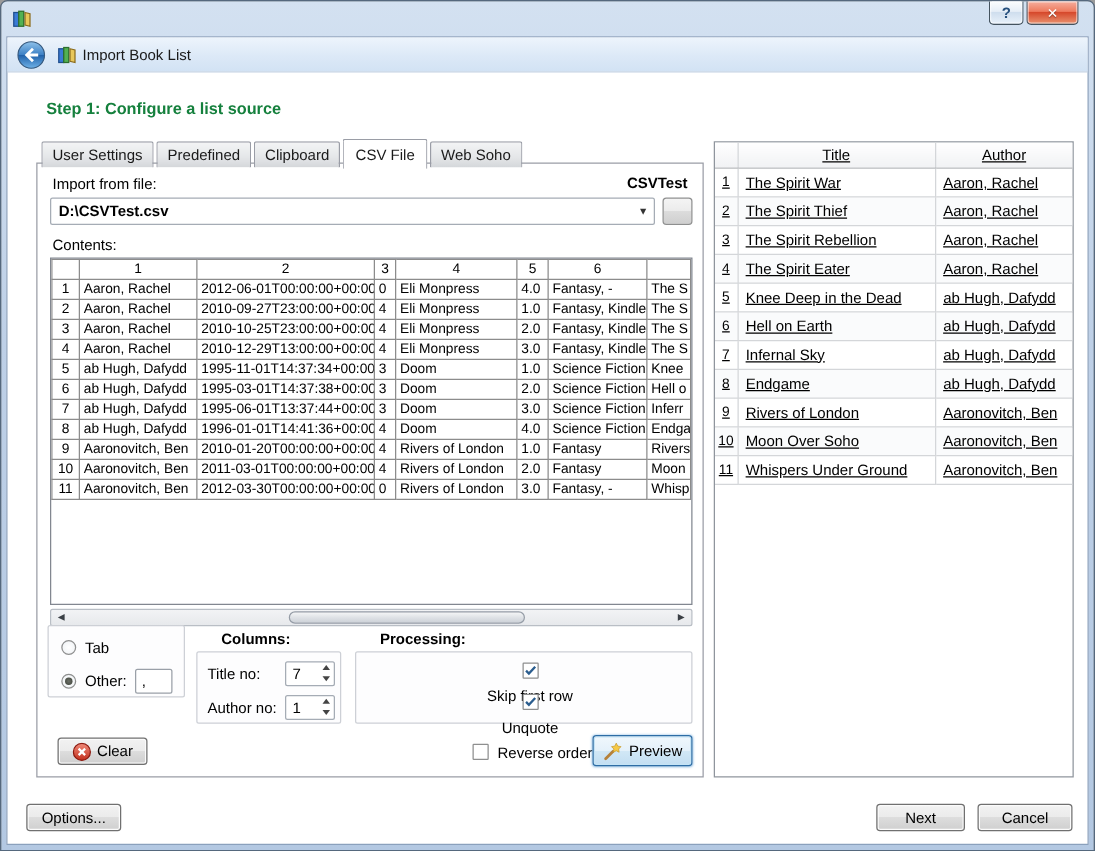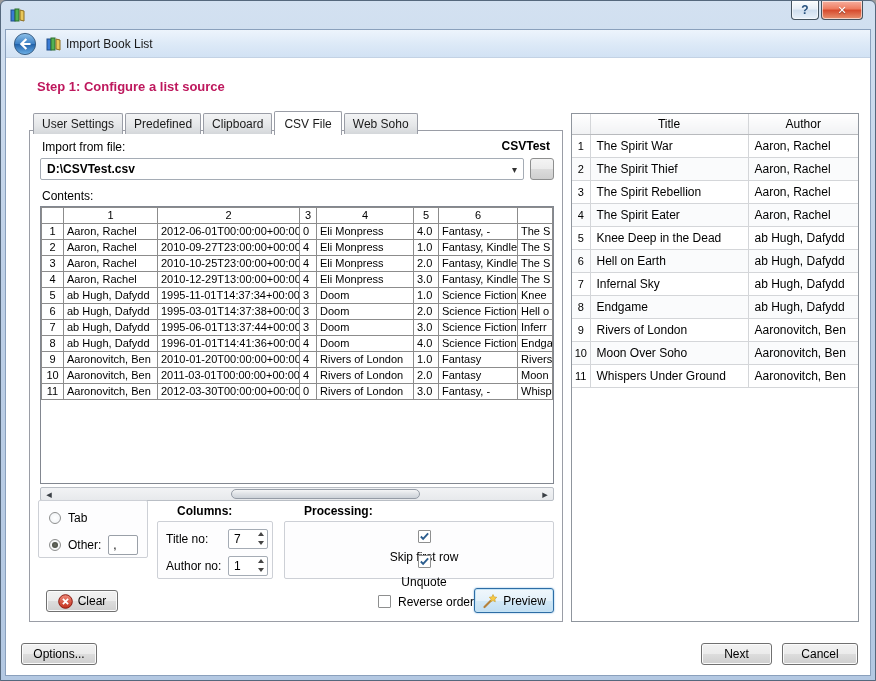--- a/index.html
+++ b/index.html
@@ -26,21 +26,21 @@
 
   
   .navbar { position:absolute; top:0; left:0; right:0; height:28px;
     background:linear-gradient(#edf4fc,#dce9f7 55%,#d2e2f4); border-bottom:1px solid #c3d2e4;
     display:flex; align-items:center; }
   .back-button { position:absolute; left:7px; top:2px; width:24px; height:24px; cursor:pointer; }
   .nav-icon { position:absolute; left:40px; top:6px; width:16px; height:16px; }
   .nav-title { position:absolute; left:60px; top:7px; color:#1a1a1a; }
 
   
-  .step-heading { position:absolute; left:31px; top:49px; font-size:13px; font-weight:bold; color:#be185d; }
+  .step-heading { position:absolute; left:31px; top:49px; font-size:13px; font-weight:bold; color:#15803d; }
 
   .tabbar { position:absolute; left:27px; top:81px; display:flex; align-items:flex-end; z-index:5; }
   .tab { font-size:12px; padding:3px 8px; margin-right:2px; color:#1a1a1a;
     background:linear-gradient(#f3f4f5,#e4e6e8 60%,#d4d7da);
     border:1px solid #9a9da6; border-bottom:none; border-radius:2px 2px 0 0; cursor:pointer; }
   .tab.active { background:#fff; padding:5px 9px 4px; margin-bottom:-1px; font-weight:normal; }
 
   .tab-panel { position:absolute; left:23px; top:100px; width:534px; height:492px;
     background:#fff; border:1px solid #9a9da6; }
 
@@ -119,21 +119,21 @@
   .reverse-row { position:absolute; left:348px; top:462px; display:flex; align-items:center; gap:7px;
     height:17px; cursor:pointer; }
 
   .footer-btn { position:absolute; height:22px; }
   .options-btn { left:15px; top:613px; width:76px; }
   .next-btn { left:695px; top:613px; width:71px; }
   .cancel-btn { left:776px; top:613px; width:76px; }
 
   
   .preview-panel { position:absolute; left:565px; top:83px; width:288px; height:509px;
-    border:1px solid #8f959d; background:#fff; overflow:hidden; }
+    border:1px solid #8f959d; background:#fff; overflow:hidden;text-decoration:underline; }
   table.ptable { border-collapse:collapse; table-layout:fixed; width:286px; }
   .ptable th { height:20px; font-weight:normal; text-align:center;
     background:linear-gradient(#ffffff,#f1f2f4); border-bottom:1px solid #b8babd;
     border-right:1px solid #d4d6d9; cursor:pointer; }
   .ptable th:last-child { border-right:none; }
   .ptable td { height:23px; border-bottom:1px solid #d4d6d9; border-right:1px solid #d4d6d9;
     padding:0 6px; white-space:nowrap; overflow:hidden; }
   .ptable td:last-child { border-right:none; }
   .ptable td.rownum { text-align:center; padding:0 2px; font-size:11px; }
   .ptable tbody tr:nth-child(even) td { background:#fafbfc; }

